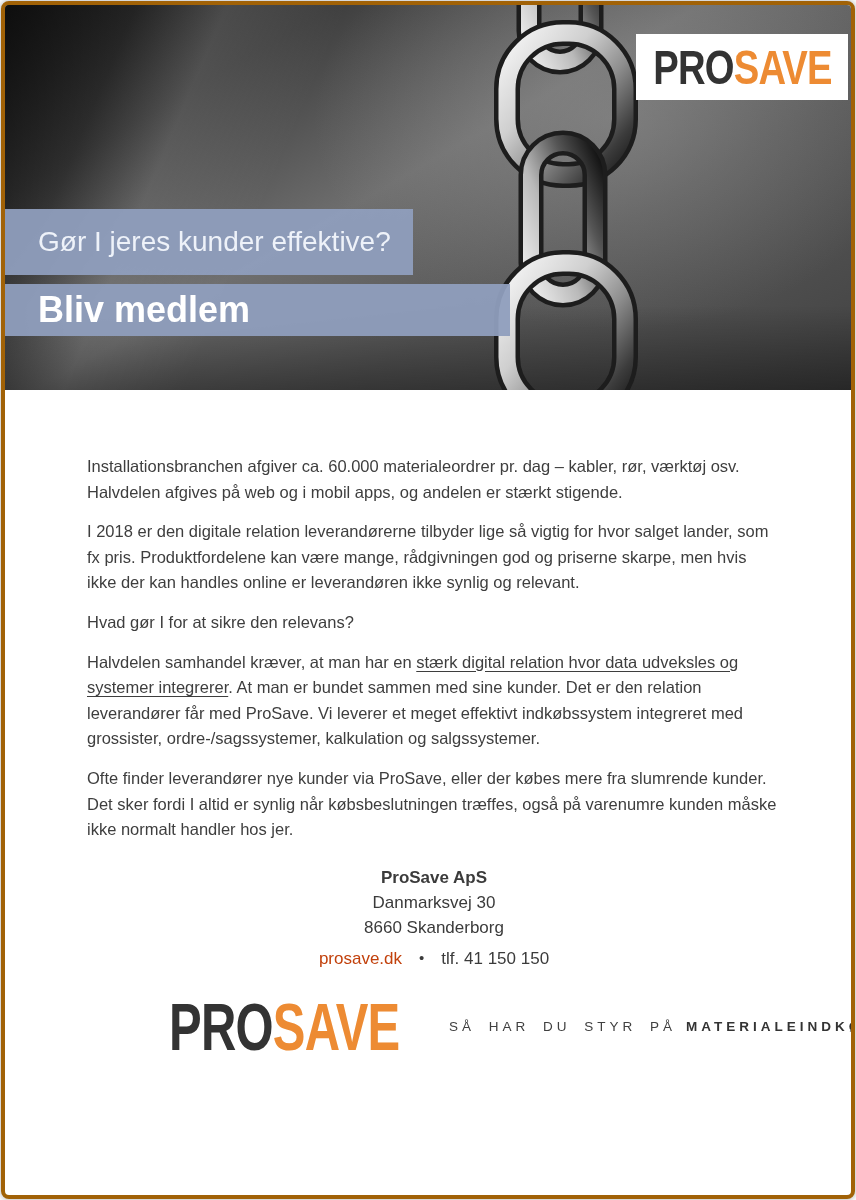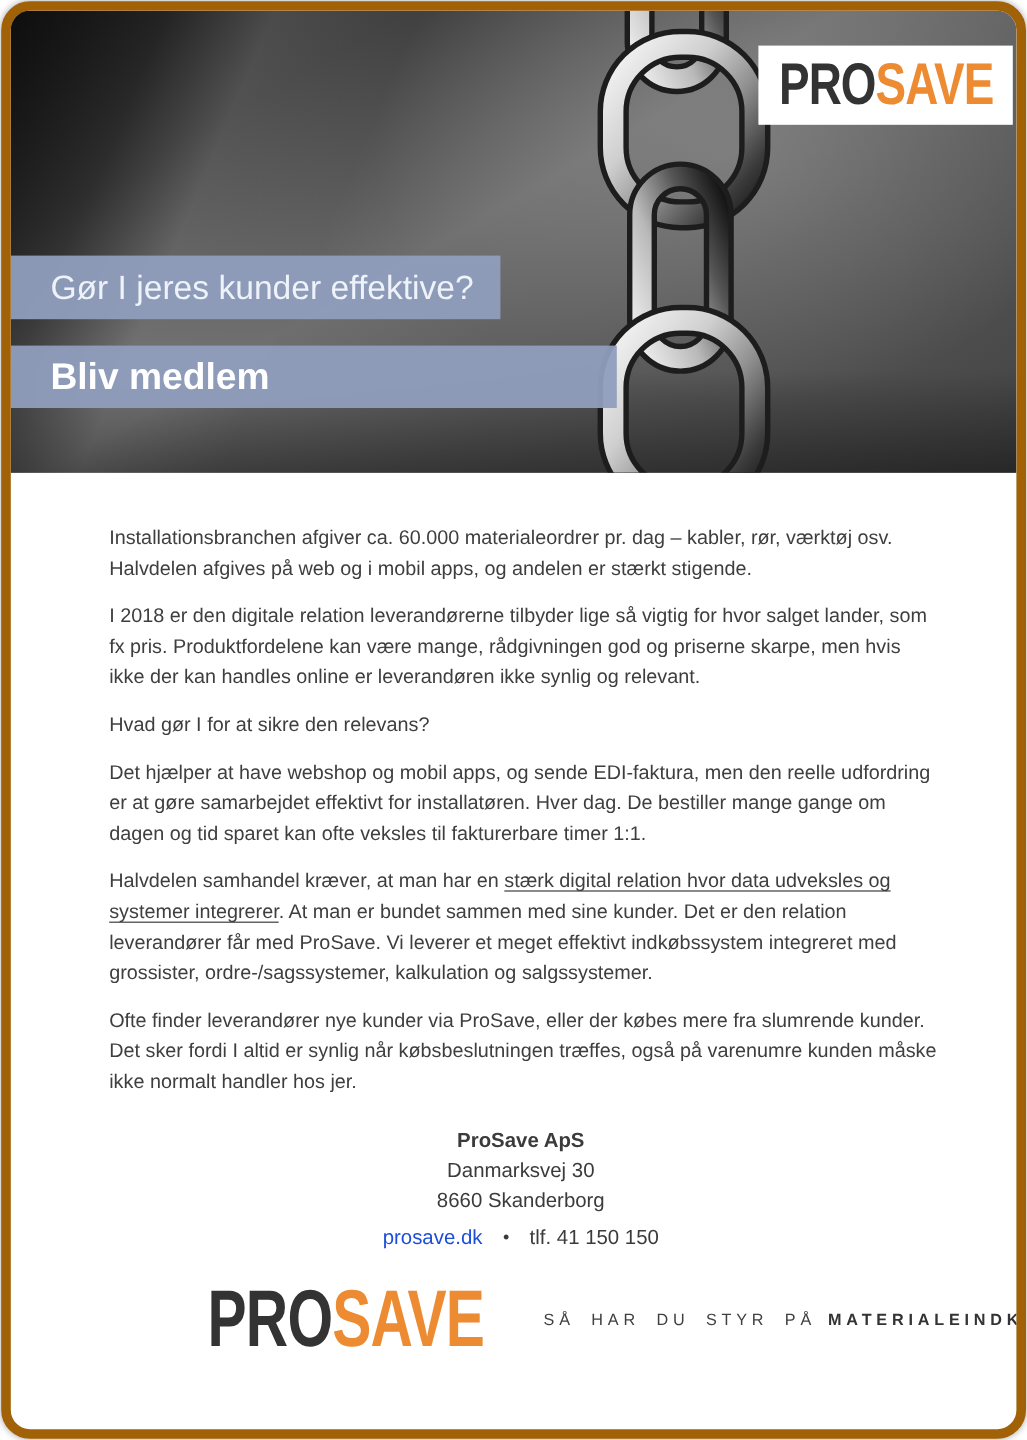--- a/index.html
+++ b/index.html
@@ -1,21 +1,21 @@
 <!DOCTYPE html>
 <html><head>
 <meta charset="utf-8">
 <style>
   * { margin:0; padding:0; box-sizing:border-box; }
   html,body { width:856px; height:1200px; background:#ffffff; }
   body { font-family:"Liberation Sans", sans-serif; position:relative; }
 
   .doc-frame{
     position:absolute; left:1px; top:1px; width:854px; height:1198px;
-    border:8px solid #a16207; border-radius:24px; overflow:hidden;
+    border:4px solid #a16207; border-radius:8px; overflow:hidden;
     background:#ffffff; box-shadow:0 0 6px rgba(0,0,0,0.35);
   }
 
   
   .hero{
     position:relative; width:100%; height:385px; overflow:hidden;
     background:
       linear-gradient(to bottom, rgba(0,0,0,0) 78%, rgba(0,0,0,0.40) 100%),
       radial-gradient(ellipse 430px 300px at 72% 30%, rgba(165,165,165,0.38), rgba(0,0,0,0) 70%),
       linear-gradient(113deg, rgba(8,8,8,0.78) 0%, rgba(8,8,8,0.30) 13%, rgba(255,255,255,0.10) 22%, rgba(0,0,0,0) 34%),
@@ -32,35 +32,35 @@
     transform:scaleX(0.78); white-space:nowrap; line-height:1; }
   .logo-pro{ color:#333333; }
   .logo-save{ color:#ED8B33; }
 
   .banner{
     position:absolute; left:0; color:#eef2f9; z-index:4;
     background:rgba(143,158,189,0.95);
     display:flex; align-items:center; padding-left:33px;
     font-weight:300; white-space:nowrap;
   }
-  .banner-1{ top:204px; height:53px; width:408px; font-size:28px; }
-  .banner-2{ top:279px; height:52px; width:505px; font-size:31px; color:#dde4f0;gap:32px; }
+  .banner-1{ top:204px; height:66px; width:408px; font-size:28px; }
+  .banner-2{ top:279px; height:52px; width:505px; font-size:36px; color:#dde4f0;gap:32px; }
   .banner-2 .bold{ font-weight:700; color:#ffffff; margin-right:9px; }
 
   
-  .content{ padding:42px 70px 0 82px; color:#3E3E3E; }
+  .content{ padding:64px 70px 0 82px; color:#3E3E3E; }
   .content p{ font-size:16.5px; line-height:25.6px; margin-bottom:14px; width:690px; }
   .u-link{ text-decoration:underline; text-underline-offset:3px; color:inherit; }
 
   .contact{ text-align:center; margin-top:22px; color:#3b3b3b; }
   .contact .line{ font-size:17px; line-height:25px; }
   .contact .company{ font-weight:700;margin-top:16px; }
   .contact .web-line{ margin-top:9px; font-size:17px; }
   .contact .bullet{ display:inline-block; margin:0 17px; font-size:15px; position:relative; top:-1px; }
-  .contact .web{ color:#1d4ed8; text-decoration:none; }
+  .contact .web{ color:#c2410c; text-decoration:none; }
 
   
   .footer{ display:flex; align-items:center; margin:26px 0 0 82px; height:64px; }
   .footer-logo{ width:216px; height:58px; display:flex; align-items:center; overflow:visible; }
   .footer-logo .logo-text{ font-size:67px; transform:scaleX(0.73); transform-origin:left center; }
   .footer-divider{ width:2px; height:50px; background:#9a9a9a; margin-left:36px; }
   .tagline{ margin-left:28px; font-size:13.5px; letter-spacing:4px; word-spacing:6px; white-space:nowrap; }
   .tagline .light{ color:#404040; font-weight:400; }
   .tagline .strong{ color:#333333; font-weight:700; margin-left:10px; word-spacing:0; }
 </style>
@@ -113,21 +113,20 @@
 
     <div class="banner banner-2">
       <span class="bold">Bliv medlem</span>
     </div>
   </div>
 
   <div class="content">
     <p>Installationsbranchen afgiver ca. 60.000 materialeordrer pr. dag – kabler, rør, værktøj osv. Halvdelen afgives på web og i mobil apps, og andelen er stærkt stigende.</p>
     <p>I 2018 er den digitale relation leverandørerne tilbyder lige så vigtig for hvor salget lander, som fx pris. Produktfordelene kan være mange, rådgivningen god og priserne skarpe, men hvis ikke der kan handles online er leverandøren ikke synlig og relevant.</p>
     <p>Hvad gør I for at sikre den relevans?</p>
-    <p>Det hjælper at have webshop og mobil apps, og sende EDI-faktura, men den reelle udfordring er at gøre samarbejdet effektivt for installatøren. Hver dag. De bestiller mange gange om dagen og tid sparet kan ofte veksles til fakturerbare timer 1:1.</p>
     <p><span>Halvdelen samhandel kræver, at man har en </span><span class="u-link">stærk digital relation hvor data udveksles og systemer integrerer</span><span>. At man er bundet sammen med sine kunder. Det er den relation leverandører får med ProSave. Vi leverer et meget effektivt indkøbssystem integreret med grossister, ordre-/sagssystemer, kalkulation og salgssystemer.</span></p>
     <p>Ofte finder leverandører nye kunder via ProSave, eller der købes mere fra slumrende kunder. Det sker fordi I altid er synlig når købsbeslutningen træffes, også på varenumre kunden måske ikke normalt handler hos jer.</p>
 
     <div class="contact">
       <div class="line company">ProSave ApS</div>
       <div class="line">Danmarksvej 30</div>
       <div class="line">8660 Skanderborg</div>
       <div class="web-line">
         <span class="web">prosave.dk</span><span class="bullet">•</span><span>tlf. 41 150 150</span>
       </div>

